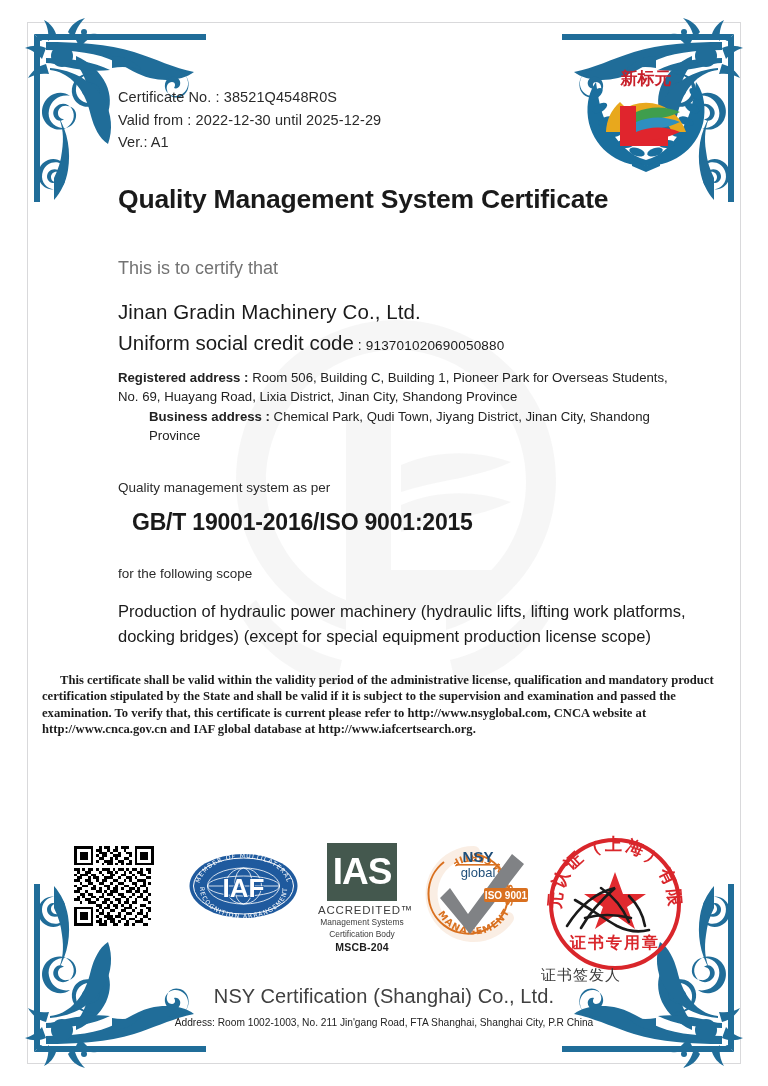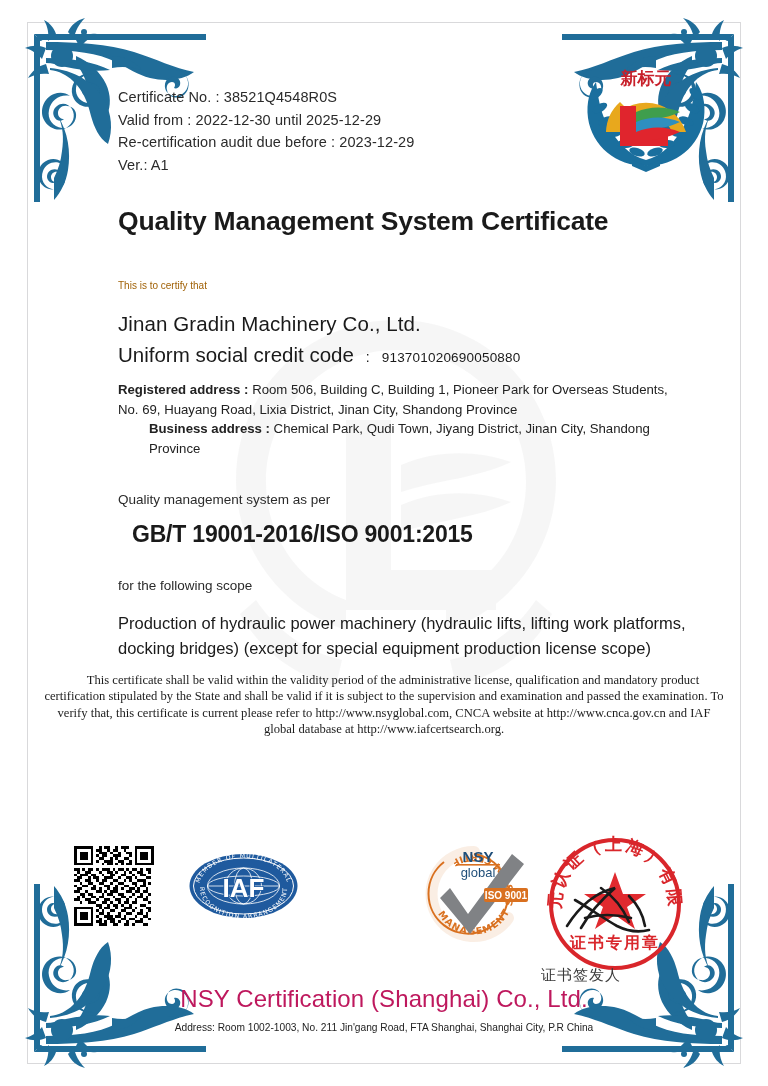--- a/index.html
+++ b/index.html
@@ -62,35 +62,35 @@
   }
   .cert-title {
     font-size: 26.5px;
     font-weight: bold;
     color: #1a1a1a;
     margin-top: 30px;
     letter-spacing: -0.2px;
     font-family: "Liberation Sans", sans-serif;
   }
   .certify-lead {
-    font-size: 10px;
-    color: #a16207;
+    font-size: 18px;
+    color: #737373;
     margin-top: 43px;
   }
   .company-name {
     font-size: 20.5px;
     color: #1a1a1a;
     margin-top: 21px;
     letter-spacing: .1px;
   }
   .uscc-row {
     margin-top: 7px;
     display: flex;
     align-items: baseline;
-    gap: 8px;
+    gap: 0px;
   }
   .uscc-label { font-size: 20.5px; color: #1a1a1a; }
   .uscc-sep   { font-size: 14px; color: #1a1a1a; padding: 0 4px; }
   .uscc-value { font-size: 13.5px; color: #1a1a1a; letter-spacing: .2px; }
 
   .addr {
     font-size: 13.2px;
     color: #222;
     line-height: 19.5px;
     margin-top: 13px;
@@ -126,21 +126,22 @@
   }
 
   .disclaimer {
     position: absolute;
     left: 42px; top: 672px; width: 684px;
     font-family: "Liberation Serif", serif;
     font-size: 12.6px;
     line-height: 16.4px;
     color: #1c1c1c;
     text-indent: 18px;
-    text-align: center;
+    text-align: left;
+    font-weight: bold;
   }
 
   
   .logo-strip {
     position: absolute;
     left: 0; top: 826px; width: 768px; height: 160px;
   }
   .qr {
     position: absolute; left: 74px; top: 20px;
     width: 80px; height: 80px;
@@ -192,22 +193,22 @@
     letter-spacing: 1px;
   }
 
   
   .footer {
     position: absolute;
     left: 0; top: 985px; width: 768px;
     text-align: center;
   }
   .footer-name {
-    font-size: 24px;
-    color: #be185d;
+    font-size: 20px;
+    color: #404040;
     letter-spacing: .1px;
   }
   .footer-addr {
     font-size: 10.2px;
     color: #232323;
     margin-top: 9px;
     letter-spacing: 0px;
   }
   .footer-tel {
     font-size: 11.2px;
@@ -376,21 +377,20 @@
       <path d="M60 60 C74 54 90 54 104 60 C90 67 74 67 60 73 Z" fill="#2f8fbf"></path>
       <path d="M60 70 C74 64 90 64 104 70 C90 77 74 77 60 83 Z" fill="#e0252d"></path>
 
       <text x="70" y="22" text-anchor="middle" font-family="DejaVu Sans, sans-serif" font-size="17" font-weight="bold" fill="#c8202a">新标元</text>
     </svg>
   </div>
 
   <div class="content">
     <div class="meta-line">Certificate No. : 38521Q4548R0S</div>
     <div class="meta-line">Valid from : 2022-12-30 until 2025-12-29</div>
-    <div class="meta-line">Re-certification audit due before : 2023-12-29</div>
     <div class="meta-line">Ver.: A1</div>
 
     <div class="cert-title">Quality Management System Certificate</div>
 
     <div class="certify-lead">This is to certify that</div>
 
     <div class="company-name">Jinan Gradin Machinery Co., Ltd.</div>
 
     <div class="uscc-row">
       <span class="uscc-label">Uniform social credit code</span>
@@ -636,20 +636,27 @@
         <text font-family="DejaVu Sans, sans-serif" font-size="6.2" fill="#fff" letter-spacing="1.1">
           <textPath href="#iafTop" startOffset="50%" text-anchor="middle">MEMBER OF MULTILATERAL</textPath>
         </text>
         <text font-family="DejaVu Sans, sans-serif" font-size="6.2" fill="#fff" letter-spacing="1.1">
           <textPath href="#iafBot" startOffset="50%" text-anchor="middle">RECOGNITION ARRANGEMENT</textPath>
         </text>
         <text x="56.5" y="45" text-anchor="middle" font-family="Liberation Sans, sans-serif" font-size="26" font-weight="bold" fill="#fff" stroke="#1f5a9e" stroke-width="1.6" paint-order="stroke">IAF</text>
       </svg>
     </div>
 
+    <div class="ias">
+      <div class="ias-block">IAS</div>
+      <div class="ias-acc">ACCREDITED™</div>
+      <div class="ias-sub">Management Systems</div>
+      <div class="ias-sub">Certification Body</div>
+      <div class="ias-code">MSCB-204</div>
+    </div>
 
     <div class="nsy-mark">
       <svg viewBox="0 0 108 106" xmlns="http://www.w3.org/2000/svg">
         <defs>
           <path id="nsyRing" d="M14 62 A40 40 0 1 0 30 22"></path>
         </defs>
         <path d="M54 12 A42 42 0 1 0 88 78" fill="none" stroke="#d9701f" stroke-width="12" stroke-linecap="round" opacity="0.12"></path>
         <path d="M24 22 A40 40 0 1 0 54 14" fill="none" stroke="#d9701f" stroke-width="2"></path>
         <text font-family="DejaVu Sans, sans-serif" font-size="9.5" font-weight="bold" fill="#d9701f" letter-spacing="1.2">
           <textPath href="#nsyRing" startOffset="6%">MANAGEMENT SYSTEM CERTIFICATION</textPath>

